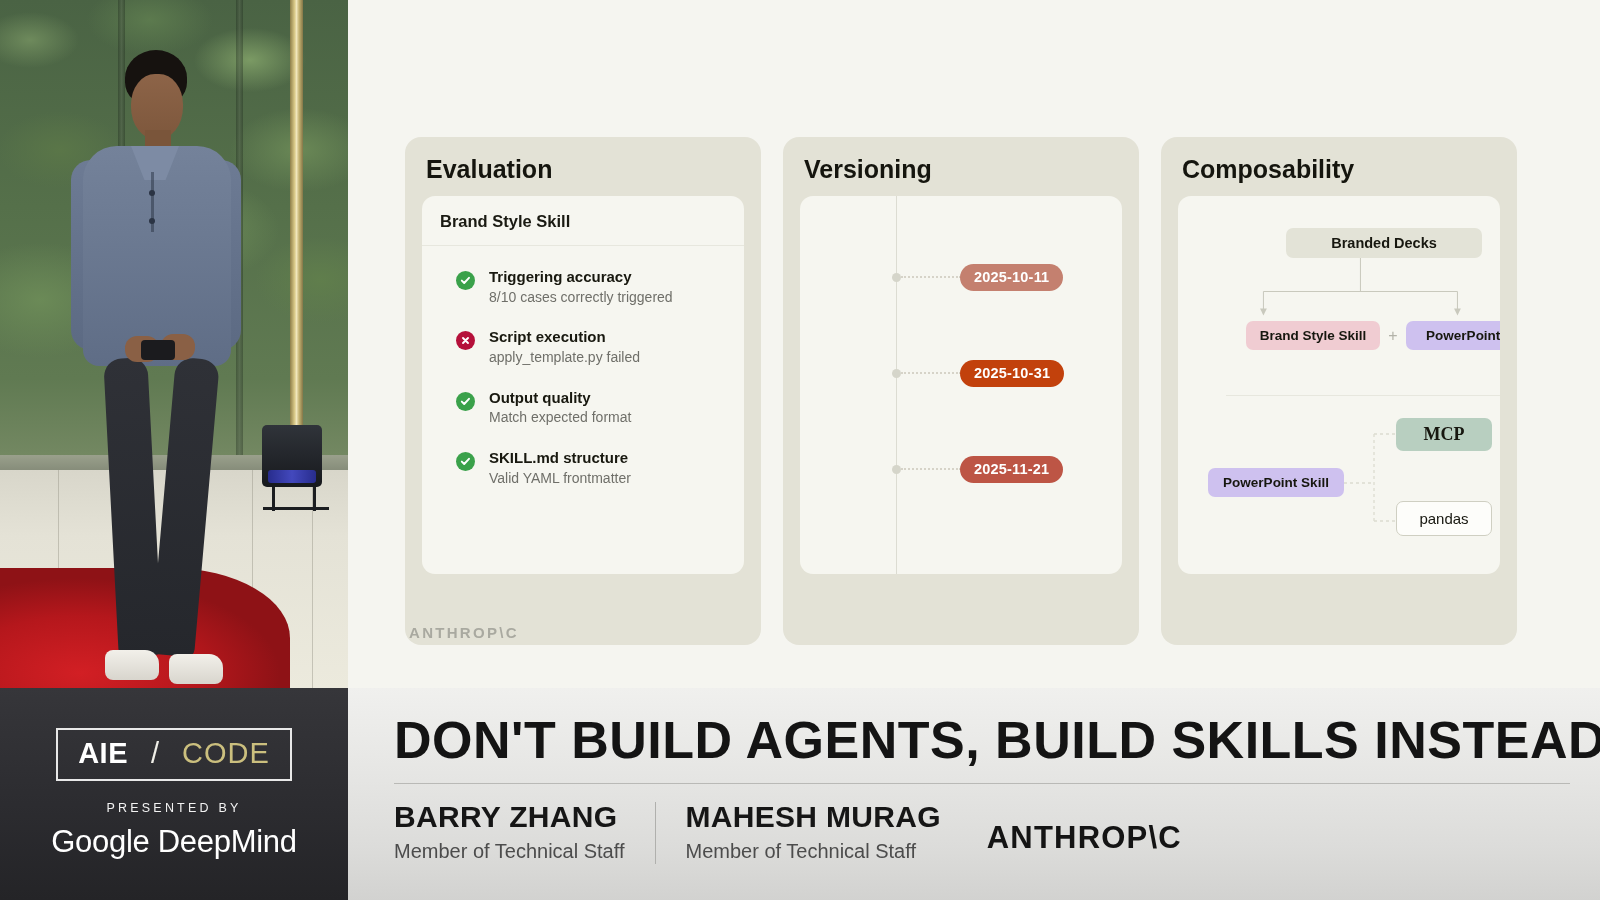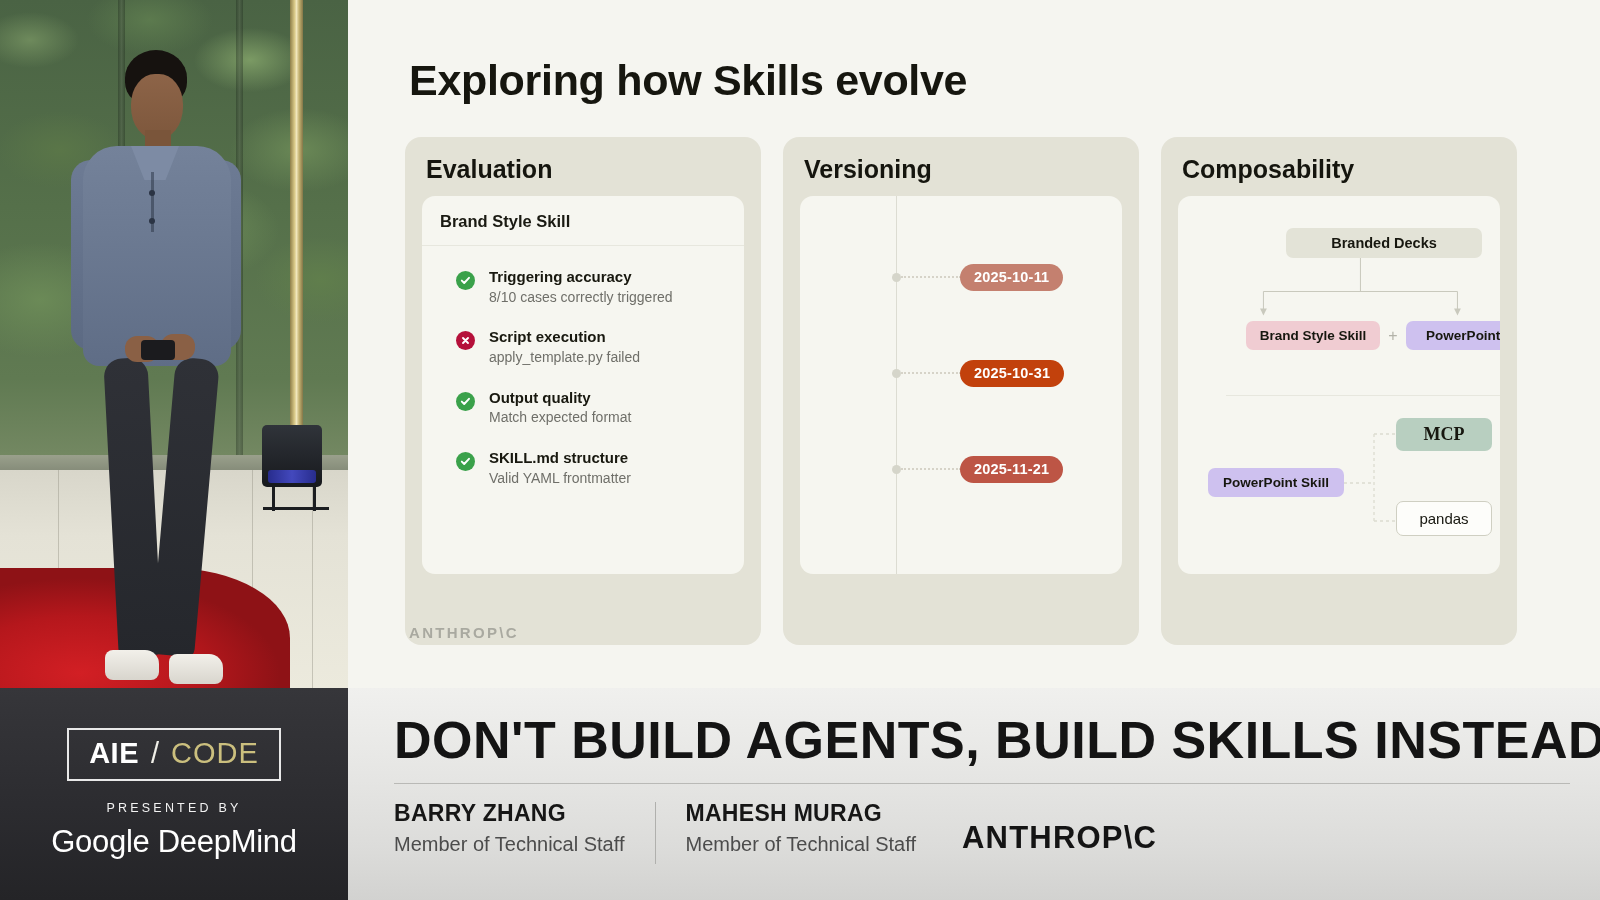--- a/index.html
+++ b/index.html
@@ -119,21 +119,21 @@
     background: linear-gradient(180deg,#f2f0ea,#d8d5cd); border-radius: 8px 14px 8px 8px; }
 
   
   #sponsor-block {
     position: absolute; left: 0; top: 688px; width: 348px; height: 212px;
     background: linear-gradient(180deg,#36363a 0%, #2c2c30 55%, #242427 100%);
     display: flex; flex-direction: column; align-items: center; justify-content: center;
   }
   #aie-code-logo {
     border: 2px solid #e8e8e8; padding: 7px 20px 9px; display: flex; align-items: baseline;
-    gap: 5px; margin-bottom: 20px;
+    gap: 16px; margin-bottom: 20px;
   }
   #aie-code-logo .aie { color: #fff; font-size: 29px; font-weight: 700; letter-spacing: .5px; }
   #aie-code-logo .slash { color: #f0efe8; font-size: 29px; font-weight: 300; margin: 0 7px; }
   #aie-code-logo .code { color: #cbbf7e; font-size: 29px; font-weight: 500; letter-spacing: 1px; }
   #presented-by {
     color: #f2f2f2; font-size: 12.5px; letter-spacing: 3.2px; font-weight: 500; margin-bottom: 9px;
   }
   #gdm-wordmark { color: #fff; font-size: 31px; font-weight: 400; letter-spacing: -.3px; }
 
   
@@ -211,21 +211,21 @@
     background: linear-gradient(180deg,#f0f0ee 0%, #e6e6e4 40%, #dcdcda 75%, #d2d2d0 100%);
     padding: 22px 30px 0 46px;
   }
   #banner-title {
     font-size: 52px; font-weight: 800; color: #141414; letter-spacing: .5px;
     font-family: "Liberation Sans", sans-serif; white-space: nowrap;
   }
   #banner-rule { height: 1px; background: #b9b9b6; margin: 13px 0 0 0; }
   #banner-people { display: flex; align-items: flex-start; padding-top: 16px; }
   .person-block { position: relative; }
-  .person-name { font-size: 23px; font-weight: 800; color: #161616; letter-spacing: .3px; }
+  .person-name { font-size: 30px; font-weight: 800; color: #161616; letter-spacing: .3px; }
   .person-role { font-size: 20px; font-weight: 400; color: #4c4c4c; margin-top: 6px; }
   #banner-divider { width: 1px; background: #b0b0ad; height: 62px; margin: 2px 30px 0 30px; }
   #banner-brand { font-size: 31px; font-weight: 700; color: #141414; letter-spacing: 1.2px; margin-left: 46px; margin-top: 20px; }
 </style>
 </head>
 <body>
 
 <div id="stage">
 
   <div id="video-panel">
@@ -272,21 +272,20 @@
     <div id="aie-code-logo">
       <span class="aie">AIE</span>
       <span class="slash">/</span>
       <span class="code" style="color: rgb(203, 191, 126);">CODE</span>
     </div>
     <div id="presented-by">PRESENTED BY</div>
     <div id="gdm-wordmark">Google DeepMind</div>
   </div>
 
   <div id="slide">
-    <div id="slide-title">Exploring how Skills evolve</div>
 
     <div id="cards">
 
       <div class="card">
         <div class="card-title">Evaluation</div>
         <div class="inner">
           <div class="inner-head">Brand Style Skill</div>
           <div class="eval-list">
 
             <div class="eval-item">

